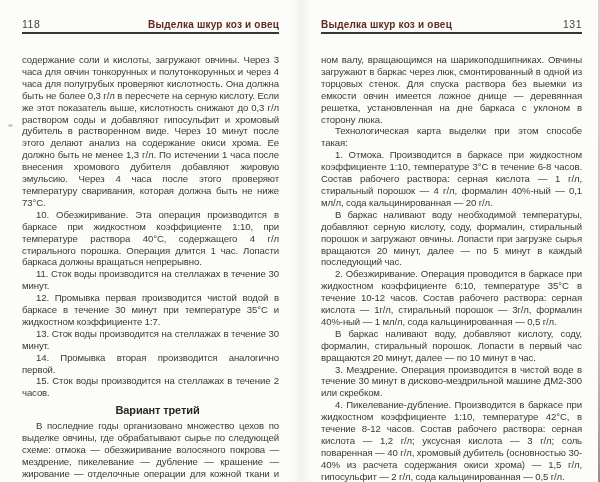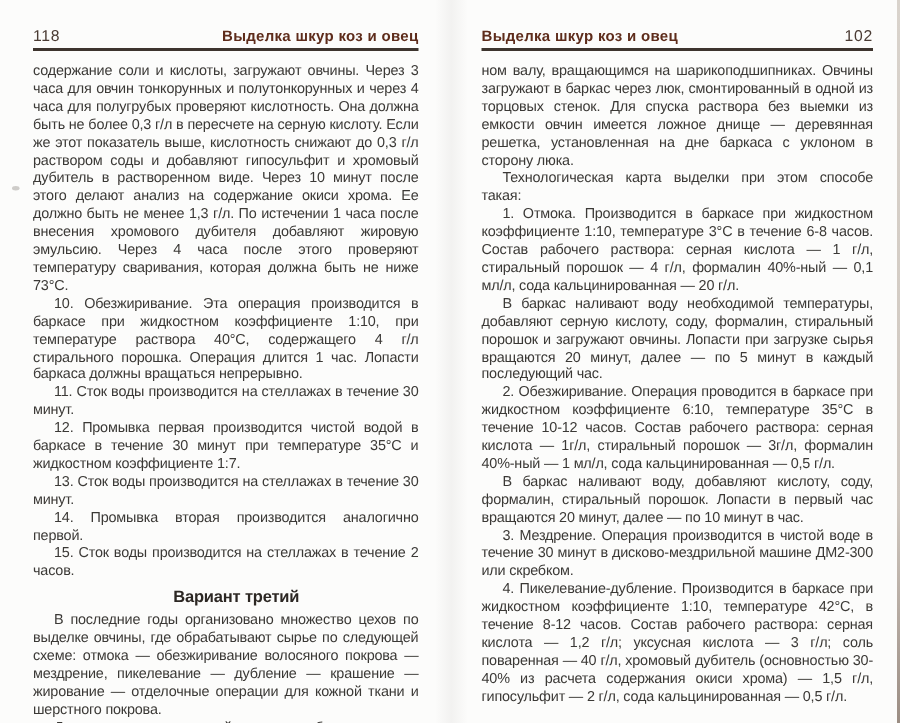--- a/index.html
+++ b/index.html
@@ -27,21 +27,21 @@
   .page {
     position:absolute; top:18px;
   }
   .page.left  { left:22px;  width:257px; }
   .page.right { left:321px; width:261px; }
 
   .page-header {
     display:flex; align-items:flex-end; justify-content:space-between;
     border-bottom:2px solid var(--rule,#3d342e);
     padding-bottom:2px;
-    margin-bottom:8px;
+    margin-bottom:20px;
   }
   .page-number {
     font-size:10.5px; color:var(--number,#4a3b33); letter-spacing:0.5px;
   }
   .running-title {
     font-size:10px; font-weight:bold; color:var(--header,#5e2c1b);
     letter-spacing:0.2px;
   }
 
   .page-body {
@@ -84,21 +84,21 @@
         <p class="indent">15. Сток воды производится на стеллажах в течение 2 часов.</p>
         <h3 class="section-heading">Вариант третий</h3>
         <p class="indent">В последние годы организовано множество цехов по выделке овчины, где обрабатывают сырье по следующей схеме: отмока — обезжиривание волосяного покрова — мездрение, пикелевание — дубление — крашение — жирование — отделочные операции для кожной ткани и шерстного покрова.</p>
         <p class="indent">Для использования такой схемы необходимо иметь деревянные баркасы емкостью 400 и 2000 л. В них перемешивают жидкость и шкуры с помощью мешалки, которая состоит из восьми лопастей и скрепляется в торцах двумя чугунными фланцами. Лопасти смонтированы на горизонтальном сталь-</p>
       </div>
   </div>
 
   <div class="page right">
     <div class="page-header">
       <span class="running-title">Выделка шкур коз и овец</span>
-      <span class="page-number">102</span>
+      <span class="page-number">131</span>
     </div>
     <div class="page-body">
         <p class="flush">ном валу, вращающимся на шарикоподшипниках. Овчины загружают в баркас через люк, смонтированный в одной из торцовых стенок. Для спуска раствора без выемки из емкости овчин имеется ложное днище — деревянная решетка, установленная на дне баркаса с уклоном в сторону люка.</p>
         <p class="indent">Технологическая карта выделки при этом способе такая:</p>
         <p class="indent">1. Отмока. Производится в баркасе при жидкостном коэффициенте 1:10, температуре 3°С в течение 6-8 часов. Состав рабочего раствора: серная кислота — 1 г/л, стиральный порошок — 4 г/л, формалин 40%-ный — 0,1 мл/л, сода кальцинированная — 20 г/л.</p>
         <p class="indent">В баркас наливают воду необходимой температуры, добавляют серную кислоту, соду, формалин, стиральный порошок и загружают овчины. Лопасти при загрузке сырья вращаются 20 минут, далее — по 5 минут в каждый последующий час.</p>
         <p class="indent">2. Обезжиривание. Операция проводится в баркасе при жидкостном коэффициенте 6:10, температуре 35°С в течение 10-12 часов. Состав рабочего раствора: серная кислота — 1г/л, стиральный порошок — 3г/л, формалин 40%-ный — 1 мл/л, сода кальцинированная — 0,5 г/л.</p>
         <p class="indent">В баркас наливают воду, добавляют кислоту, соду, формалин, стиральный порошок. Лопасти в первый час вращаются 20 минут, далее — по 10 минут в час.</p>
         <p class="indent">3. Мездрение. Операция производится в чистой воде в течение 30 минут в дисково-мездрильной машине ДМ2-300 или скребком.</p>
         <p class="indent">4. Пикелевание-дубление. Производится в баркасе при жидкостном коэффициенте 1:10, температуре 42°С, в течение 8-12 часов. Состав рабочего раствора: серная кислота — 1,2 г/л; уксусная кислота — 3 г/л; соль поваренная — 40 г/л, хромовый дубитель (основностью 30-40% из расчета содержания окиси хрома) — 1,5 г/л, гипосульфит — 2 г/л, сода кальцинированная — 0,5 г/л.</p>

